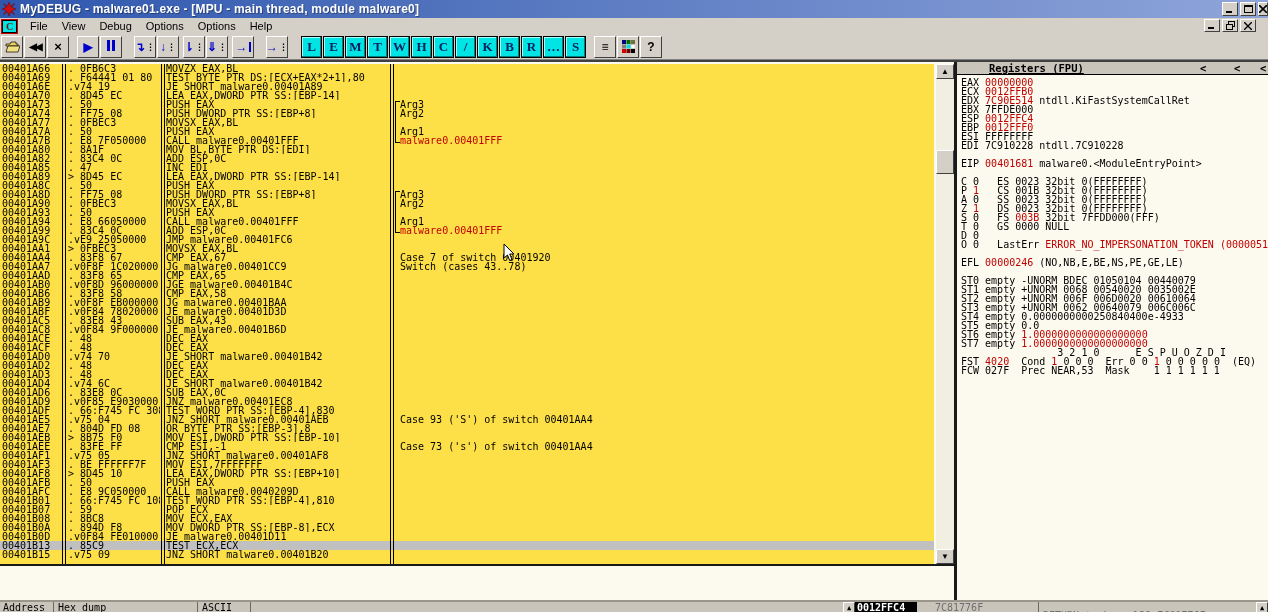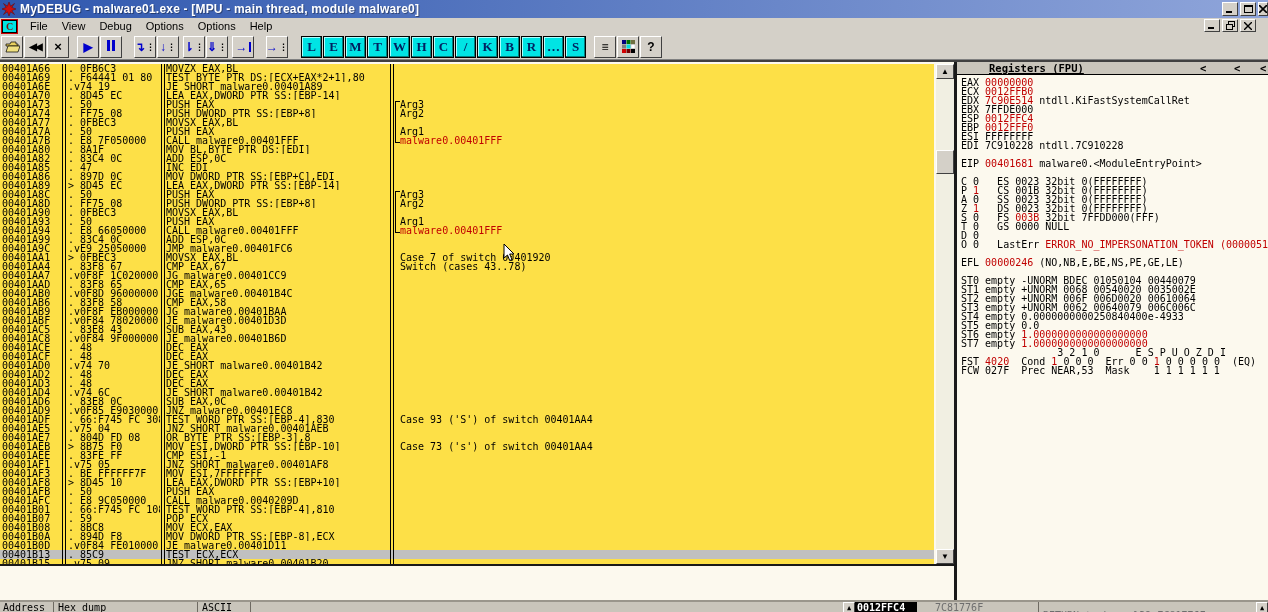--- a/index.html
+++ b/index.html
@@ -261,21 +261,20 @@
         <div class="drow"><div class="dc addr">00401A6E</div><div class="dc bytes">.v74 19</div><div class="dc instr">JE SHORT malware0.00401A89</div></div>
         <div class="drow"><div class="dc addr">00401A70</div><div class="dc bytes">. 8D45 EC</div><div class="dc instr">LEA EAX,DWORD PTR SS:[EBP-14]</div></div>
         <div class="drow"><div class="dc addr">00401A73</div><div class="dc bytes">. 50</div><div class="dc instr">PUSH EAX</div></div>
         <div class="drow"><div class="dc addr">00401A74</div><div class="dc bytes">. FF75 08</div><div class="dc instr">PUSH DWORD PTR SS:[EBP+8]</div></div>
         <div class="drow"><div class="dc addr">00401A77</div><div class="dc bytes">. 0FBEC3</div><div class="dc instr">MOVSX EAX,BL</div></div>
         <div class="drow"><div class="dc addr">00401A7A</div><div class="dc bytes">. 50</div><div class="dc instr">PUSH EAX</div></div>
         <div class="drow"><div class="dc addr">00401A7B</div><div class="dc bytes">. E8 7F050000</div><div class="dc instr">CALL malware0.00401FFF</div></div>
         <div class="drow"><div class="dc addr">00401A80</div><div class="dc bytes">. 8A1F</div><div class="dc instr">MOV BL,BYTE PTR DS:[EDI]</div></div>
         <div class="drow"><div class="dc addr">00401A82</div><div class="dc bytes">. 83C4 0C</div><div class="dc instr">ADD ESP,0C</div></div>
         <div class="drow"><div class="dc addr">00401A85</div><div class="dc bytes">. 47</div><div class="dc instr">INC EDI</div></div>
-        <div class="drow"><div class="dc addr">00401A86</div><div class="dc bytes">. 897D 0C</div><div class="dc instr">MOV DWORD PTR SS:[EBP+C],EDI</div></div>
         <div class="drow"><div class="dc addr">00401A89</div><div class="dc bytes">&gt; 8D45 EC</div><div class="dc instr">LEA EAX,DWORD PTR SS:[EBP-14]</div></div>
         <div class="drow"><div class="dc addr">00401A8C</div><div class="dc bytes">. 50</div><div class="dc instr">PUSH EAX</div></div>
         <div class="drow"><div class="dc addr">00401A8D</div><div class="dc bytes">. FF75 08</div><div class="dc instr">PUSH DWORD PTR SS:[EBP+8]</div></div>
         <div class="drow"><div class="dc addr">00401A90</div><div class="dc bytes">. 0FBEC3</div><div class="dc instr">MOVSX EAX,BL</div></div>
         <div class="drow"><div class="dc addr">00401A93</div><div class="dc bytes">. 50</div><div class="dc instr">PUSH EAX</div></div>
         <div class="drow"><div class="dc addr">00401A94</div><div class="dc bytes">. E8 66050000</div><div class="dc instr">CALL malware0.00401FFF</div></div>
         <div class="drow"><div class="dc addr">00401A99</div><div class="dc bytes">. 83C4 0C</div><div class="dc instr">ADD ESP,0C</div></div>
         <div class="drow"><div class="dc addr">00401A9C</div><div class="dc bytes">.vE9 25050000</div><div class="dc instr">JMP malware0.00401FC6</div></div>
         <div class="drow"><div class="dc addr">00401AA1</div><div class="dc bytes">&gt; 0FBEC3</div><div class="dc instr">MOVSX EAX,BL</div></div>
         <div class="drow"><div class="dc addr">00401AA4</div><div class="dc bytes">. 83F8 67</div><div class="dc instr">CMP EAX,67</div></div>

